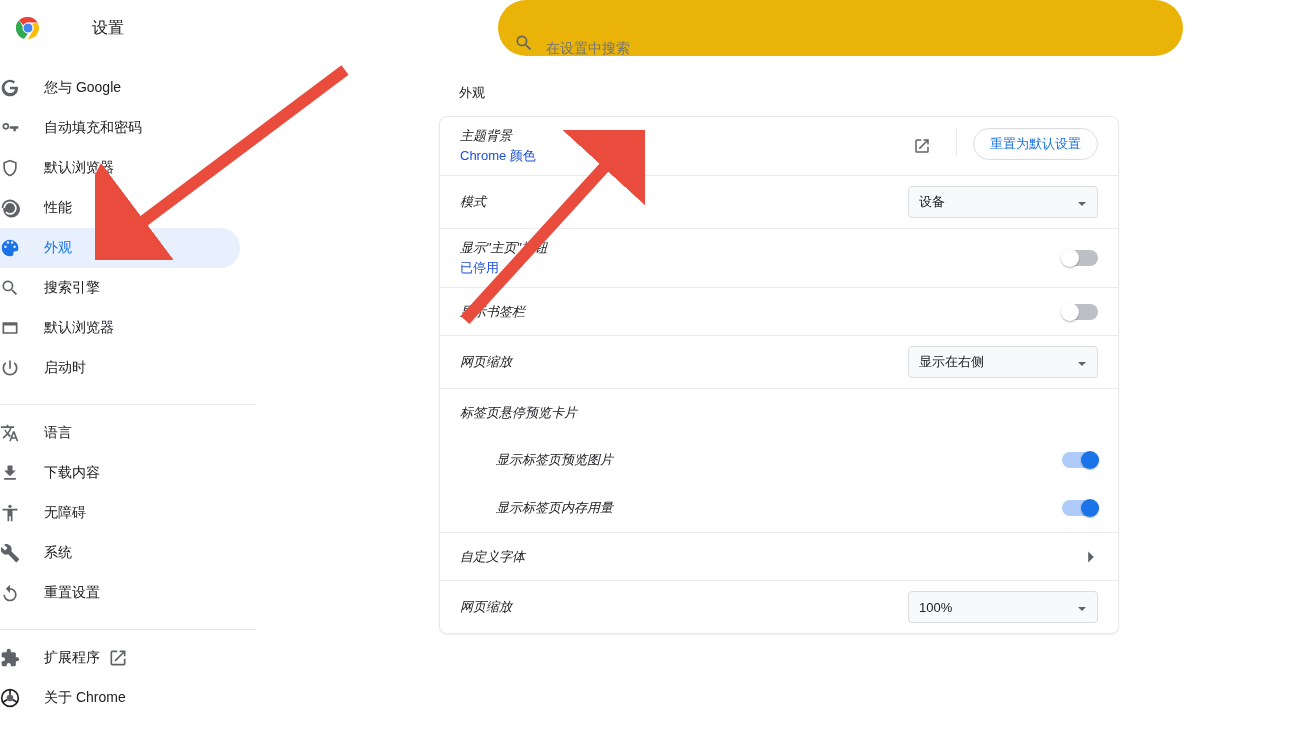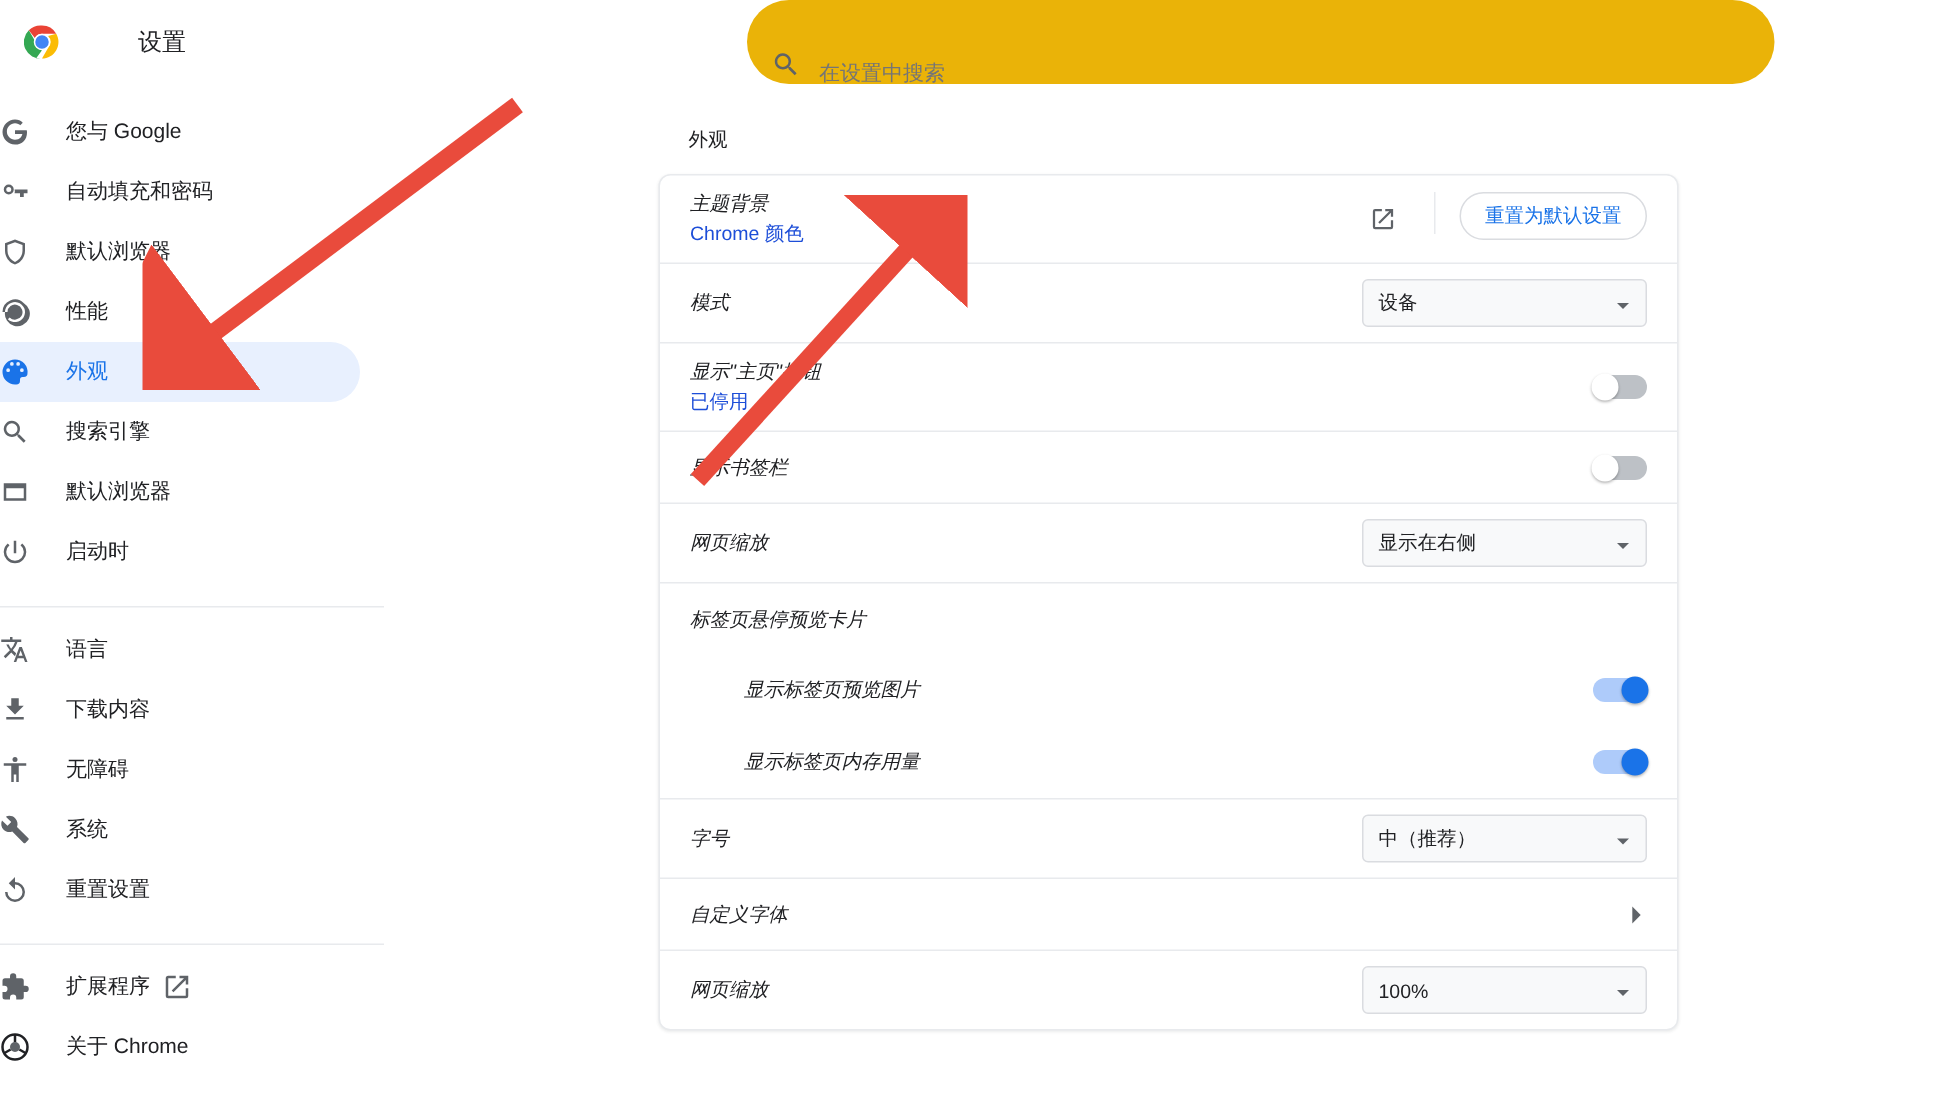--- a/index.html
+++ b/index.html
@@ -310,33 +310,20 @@
             <div class="labels">
                 <div class="label">显示标签页内存用量</div>
               </div>
             <div class="controls">
                 <div class="toggle on">
                   <div class="knob"></div>
                 </div>
               </div>
           </div>
 
-          <div class="row">
-            <div class="labels">
-                <div class="label">字号</div>
-              </div>
-            <div class="controls">
-              <div class="select">
-                <span>中（推荐）</span>
-                <span class="chev"><svg viewBox="0 0 10 10">
-                      <path d="M1 3l4 4 4-4z"></path>
-                    </svg></span>
-              </div>
-            </div>
-          </div>
 
           <div class="row" style="cursor:pointer;">
             <div class="labels">
                 <div class="label">自定义字体</div>
               </div>
             <div class="controls chevron-right">
                 <svg viewBox="0 0 10 10">
                   <path d="M3 1l4 4-4 4z"></path>
                 </svg>
               </div>

